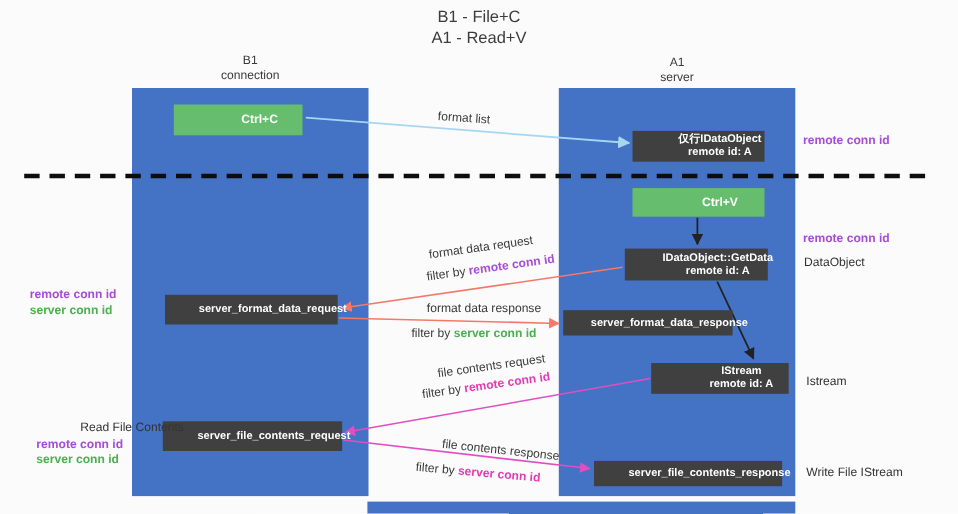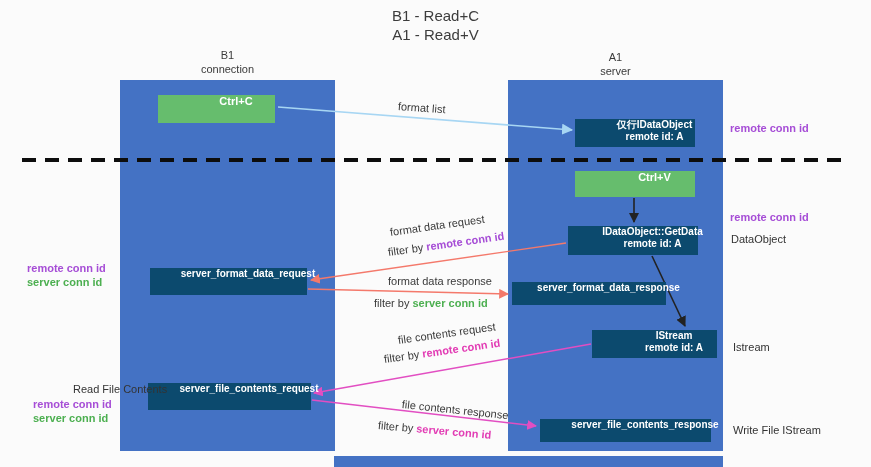--- a/index.html
+++ b/index.html
@@ -21,25 +21,25 @@
   .lane-header{width:215px;text-align:center;font-size:11px;color:#3a3a3a;line-height:14px;}
   .lane-header-left{left:120px;top:48px;}
   .lane-header-right{left:508px;top:50px;}
   
   .lane{background:#4472c4;width:215px;height:371px;top:80px;}
   .lane-left{left:120px;}
   .lane-right{left:508px;}
   .bottom-bar{left:334px;top:456px;width:389px;height:11px;background:#4472c4;}
   
   .node{
-    display:flex;justify-content:center;
+    display:flex;align-items:center;justify-content:center;
     color:#fff;text-align:center;box-sizing:border-box;padding-left:39px;
   }
   .node-green{background:#66bd6d;font-size:11px;font-weight:600;}
-  .node-orange{background:#0c4a6e;font-size:10px;font-weight:600;}
+  .node-orange{background:#404040;font-size:10px;font-weight:600;}
   .node .two-line{line-height:12px;}
   .n-ctrl-c{left:158px;top:95px;width:117px;height:28px;}
   .n-idataobject{left:575px;top:119px;width:120px;height:28px;}
   .n-ctrl-v{left:575px;top:171px;width:120px;height:26px;}
   .n-getdata{left:568px;top:226px;width:130px;height:29px;}
   .n-format-req{left:150px;top:268px;width:157px;height:27px;}
   .n-format-resp{left:512px;top:282px;width:154px;height:23px;}
   .n-istream{left:592px;top:330px;width:125px;height:28px;}
   .n-file-req{left:148px;top:383px;width:163px;height:27px;}
   .n-file-resp{left:540px;top:419px;width:171px;height:23px;}
@@ -56,21 +56,21 @@
   .side-black{color:#333;}
   
   #connectors{position:absolute;left:0;top:0;pointer-events:none;}
 </style>
 </head>
 <body>
 
 <div id="canvas">
 
   <div class="abs title">
-    <div>B1 - Read+C</div>
+    <div>B1 - File+C</div>
     <div>A1 - Read+V</div>
   </div>
 
   <div class="abs lane-header lane-header-left">
     <div>B1</div>
     <div>connection</div>
   </div>
   <div class="abs lane-header lane-header-right">
     <div>A1</div>
     <div>server</div>

